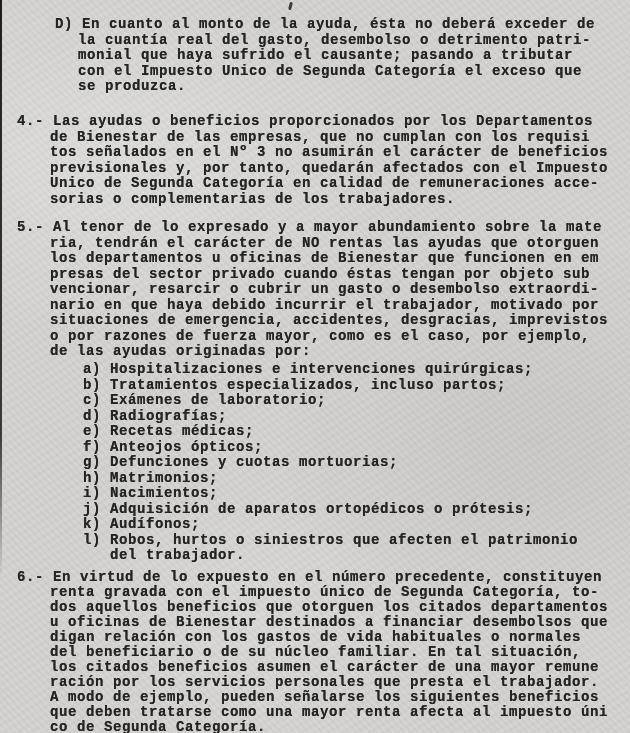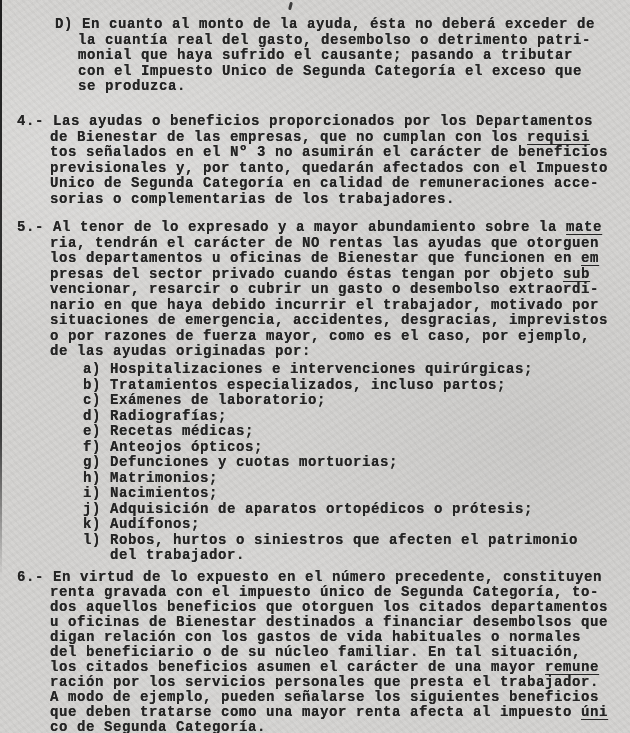--- a/index.html
+++ b/index.html
@@ -26,21 +26,20 @@
 
   .block {
     position: absolute;
     white-space: pre;
     text-shadow: 0 0 0.6px rgba(25,25,25,0.75);
   }
 
   .line { min-height: 1em; }
 
   .line .u {
-    text-decoration: underline;
     text-decoration-thickness: 1px;
     text-underline-offset: 2.5px;
   }
 
   .edge-strip {
     position: absolute;
     left: 0; top: 0;
     width: 2px; height: 578px;
     background: linear-gradient(to bottom, #1d1d1d 0%, #2e2e2e 35%, #3a3a3a 75%, rgba(60,60,60,0) 100%);
   }

